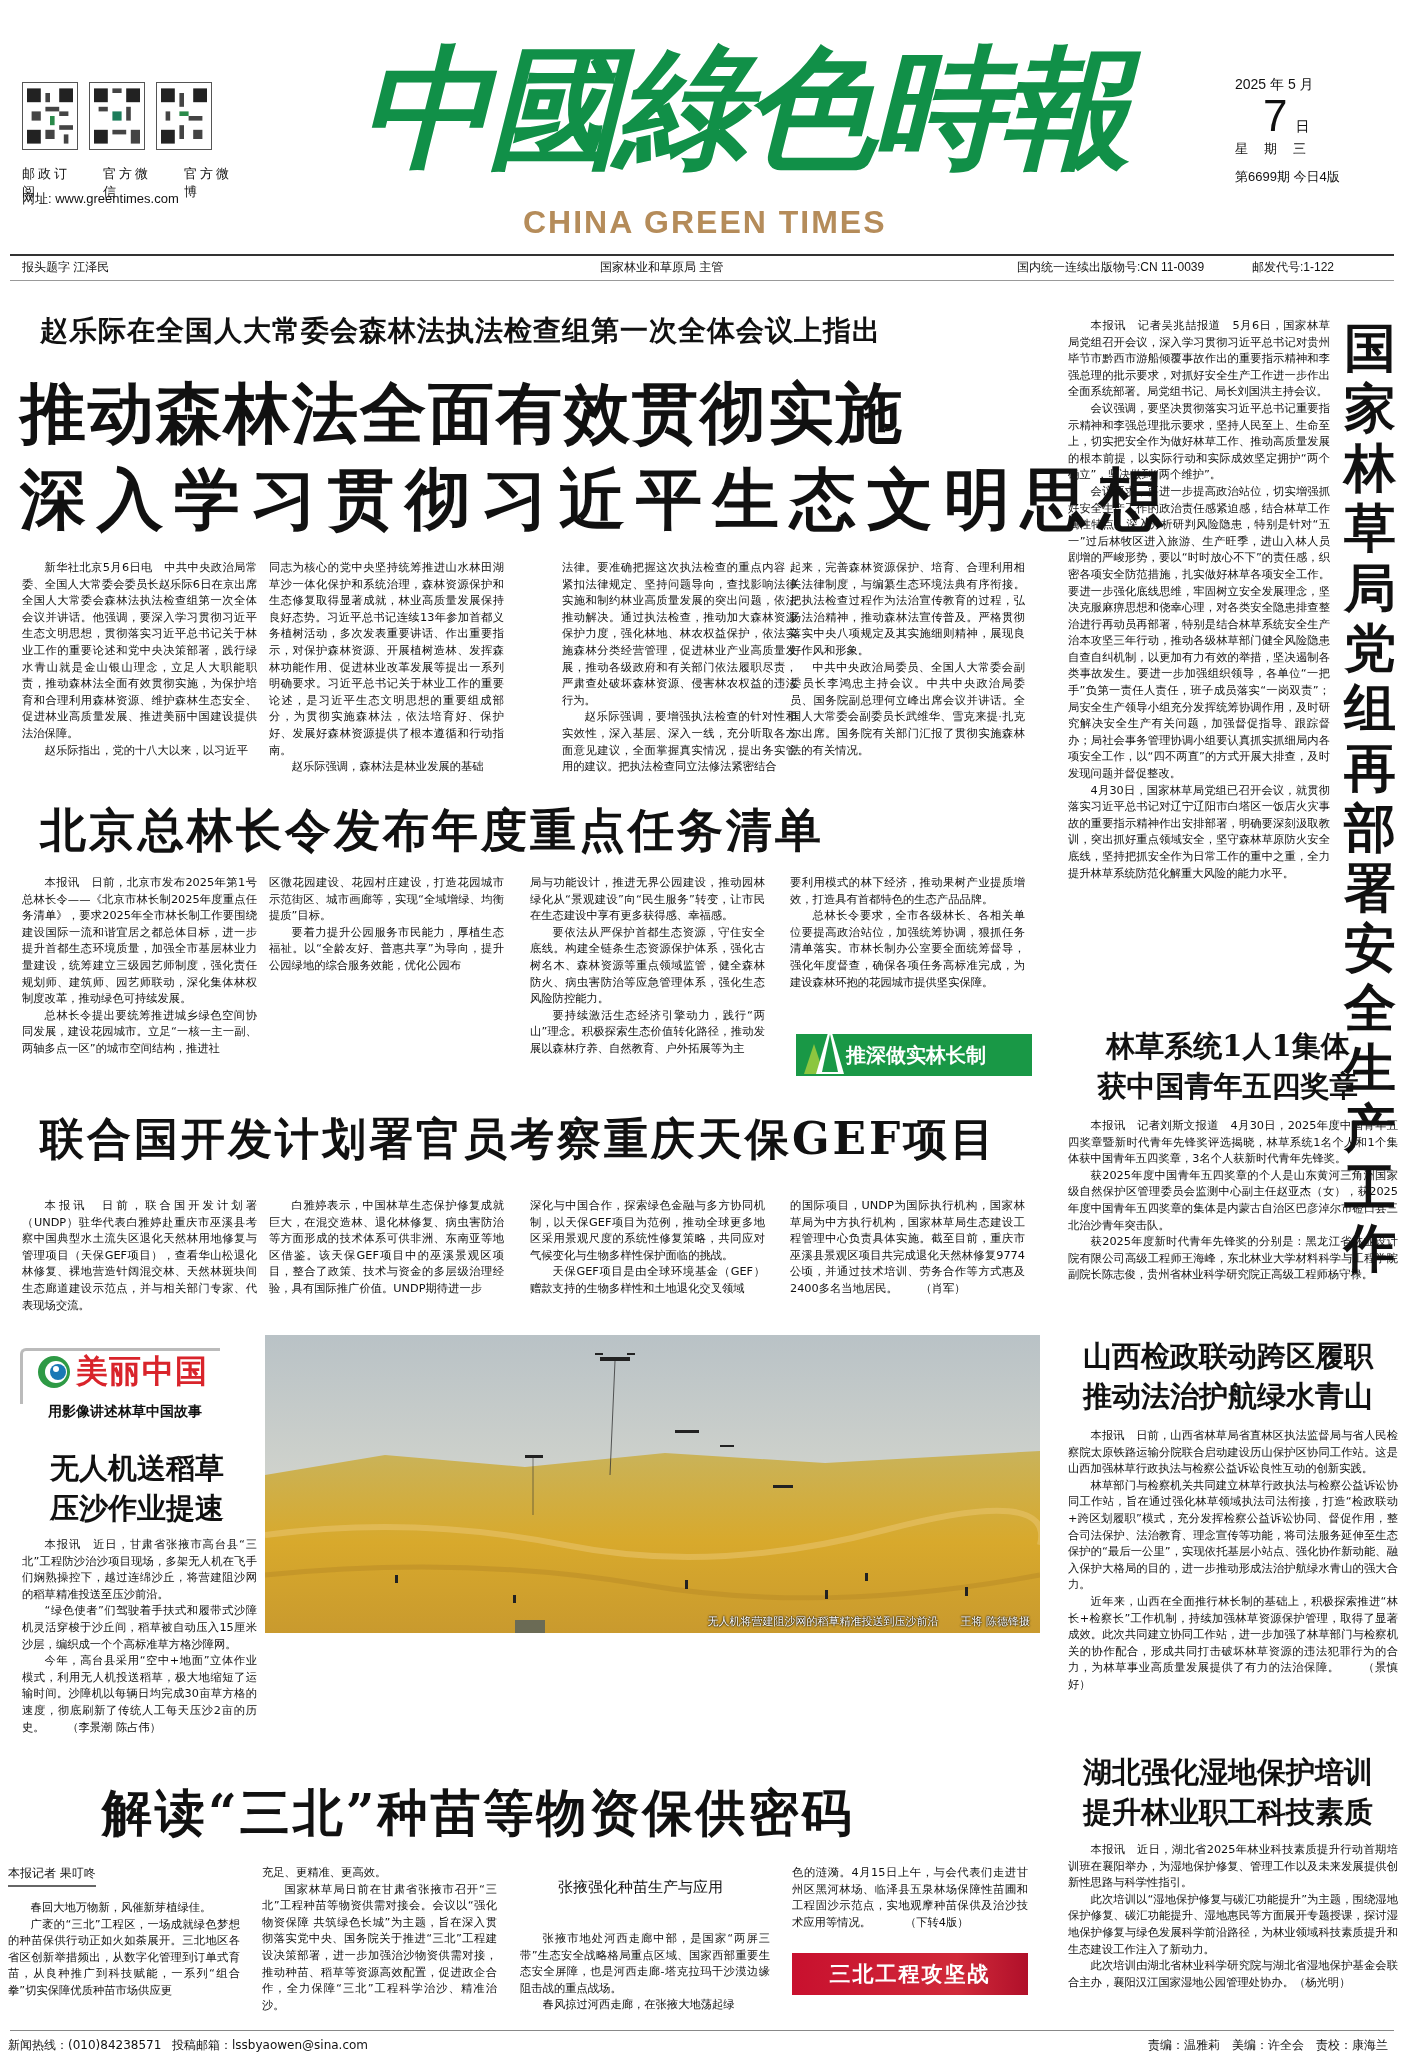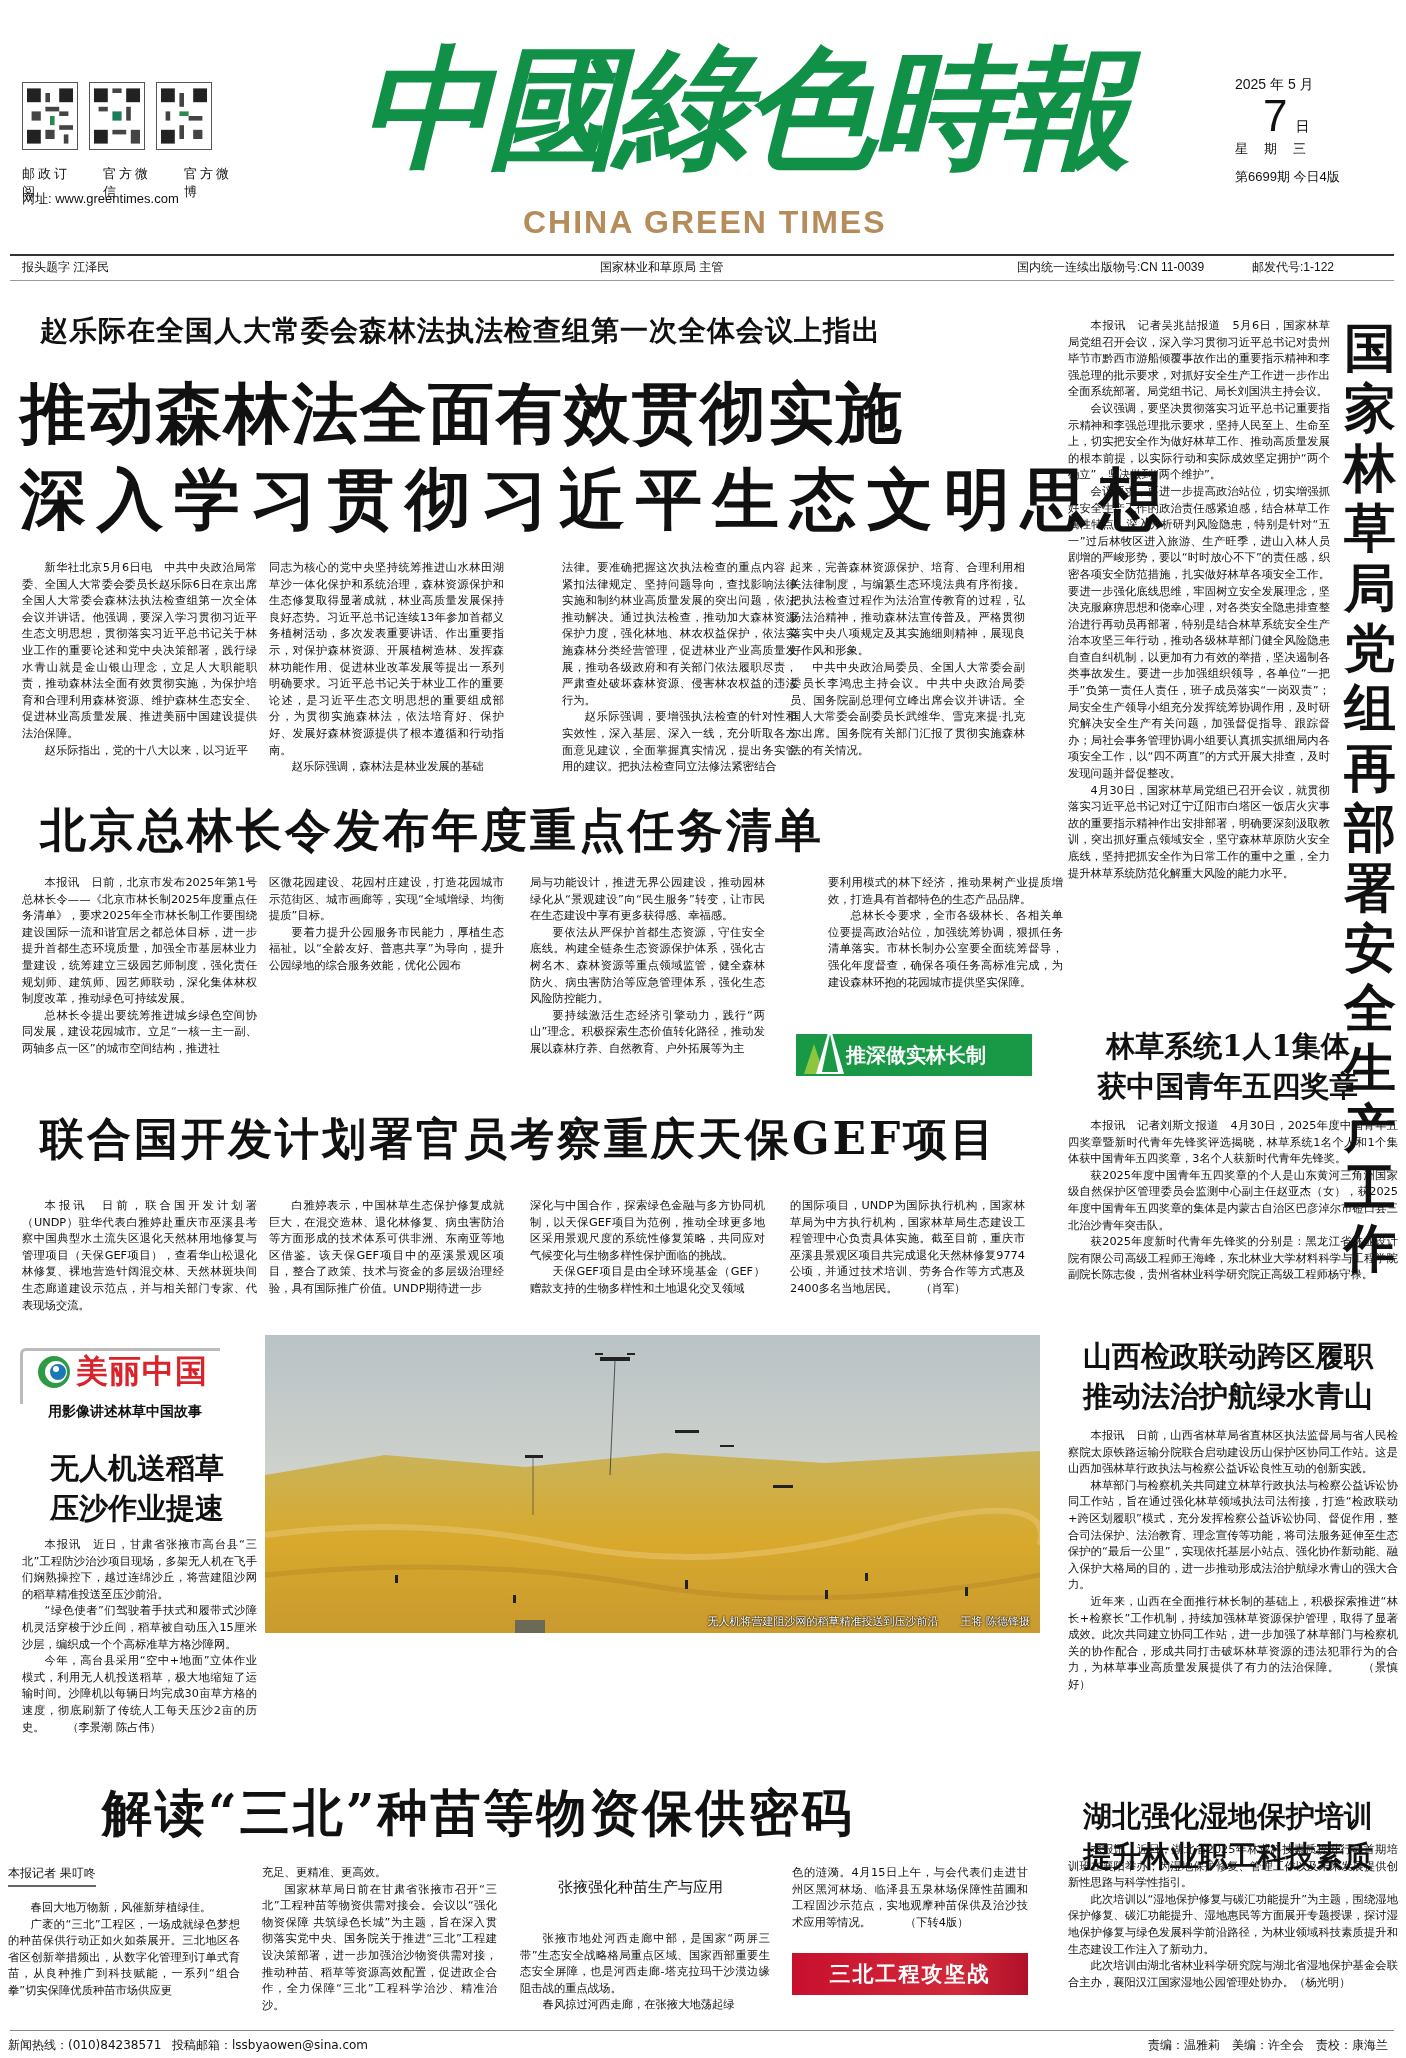--- a/index.html
+++ b/index.html
@@ -164,21 +164,21 @@
 </div>
 <div class="col body" style="left:269px; top:875px; width:235px;">
   <p style="text-indent:0">区微花园建设、花园村庄建设，打造花园城市示范街区、城市画廊等，实现“全域增绿、均衡提质”目标。</p>
   <p>要着力提升公园服务市民能力，厚植生态福祉。以“全龄友好、普惠共享”为导向，提升公园绿地的综合服务效能，优化公园布</p>
 </div>
 <div class="col body" style="left:530px; top:875px; width:235px;">
   <p style="text-indent:0">局与功能设计，推进无界公园建设，推动园林绿化从“景观建设”向“民生服务”转变，让市民在生态建设中享有更多获得感、幸福感。</p>
   <p>要依法从严保护首都生态资源，守住安全底线。构建全链条生态资源保护体系，强化古树名木、森林资源等重点领域监管，健全森林防火、病虫害防治等应急管理体系，强化生态风险防控能力。</p>
   <p>要持续激活生态经济引擎动力，践行“两山”理念。积极探索生态价值转化路径，推动发展以森林疗养、自然教育、户外拓展等为主</p>
 </div>
-<div class="col body" style="left:790px; top:875px; width:235px;margin-left:38px;">
+<div class="col body" style="left:790px; top:875px; width:235px;">
   <p style="text-indent:0">要利用模式的林下经济，推动果树产业提质增效，打造具有首都特色的生态产品品牌。</p>
   <p>总林长令要求，全市各级林长、各相关单位要提高政治站位，加强统筹协调，狠抓任务清单落实。市林长制办公室要全面统筹督导，强化年度督查，确保各项任务高标准完成，为建设森林环抱的花园城市提供坚实保障。</p>
 </div>
 <div class="abs green-badge">
   <svg class="abs" style="left:6px; top:-8px;" width="44" height="50" viewBox="0 0 44 50">
     <polygon points="12,18 2,48 22,48" fill="#8cc63f"></polygon>
     <polygon points="28,0 14,48 42,48" fill="#fff"></polygon>
     <polygon points="28,8 20,46 36,46" fill="#199846"></polygon>
   </svg>
   <span>推深做实林长制</span>
@@ -275,21 +275,21 @@
 <div class="abs h3" style="left:1066px; top:1336px; width:324px;">
   <div>山西检政联动跨区履职</div>
   <div>推动法治护航绿水青山</div>
 </div>
 <div class="col body" style="left:1068px; top:1428px; width:330px;">
   <p>本报讯　日前，山西省林草局省直林区执法监督局与省人民检察院太原铁路运输分院联合启动建设历山保护区协同工作站。这是山西加强林草行政执法与检察公益诉讼良性互动的创新实践。</p>
   <p>林草部门与检察机关共同建立林草行政执法与检察公益诉讼协同工作站，旨在通过强化林草领域执法司法衔接，打造“检政联动+跨区划履职”模式，充分发挥检察公益诉讼协同、督促作用，整合司法保护、法治教育、理念宣传等功能，将司法服务延伸至生态保护的“最后一公里”，实现依托基层小站点、强化协作新动能、融入保护大格局的目的，进一步推动形成法治护航绿水青山的强大合力。</p>
   <p>近年来，山西在全面推行林长制的基础上，积极探索推进“林长+检察长”工作机制，持续加强林草资源保护管理，取得了显著成效。此次共同建立协同工作站，进一步加强了林草部门与检察机关的协作配合，形成共同打击破坏林草资源的违法犯罪行为的合力，为林草事业高质量发展提供了有力的法治保障。　　（景慎好）</p>
 </div>
 
-<div class="abs h3" style="left:1066px; top:1752px; width:324px;margin-top:44px;">
+<div class="abs h3" style="left:1066px; top:1752px; width:324px;">
   <div>湖北强化湿地保护培训</div>
   <div>提升林业职工科技素质</div>
 </div>
 <div class="col body" style="left:1068px; top:1842px; width:330px;">
   <p>本报讯　近日，湖北省2025年林业科技素质提升行动首期培训班在襄阳举办，为湿地保护修复、管理工作以及未来发展提供创新性思路与科学性指引。</p>
   <p>此次培训以“湿地保护修复与碳汇功能提升”为主题，围绕湿地保护修复、碳汇功能提升、湿地惠民等方面展开专题授课，探讨湿地保护修复与绿色发展科学前沿路径，为林业领域科技素质提升和生态建设工作注入了新动力。</p>
   <p>此次培训由湖北省林业科学研究院与湖北省湿地保护基金会联合主办，襄阳汉江国家湿地公园管理处协办。（杨光明）</p>
 </div>
 
 <div class="abs h2" style="left:102px; top:1780px; font-size:50px;">解读“三北”种苗等物资保供密码</div>

